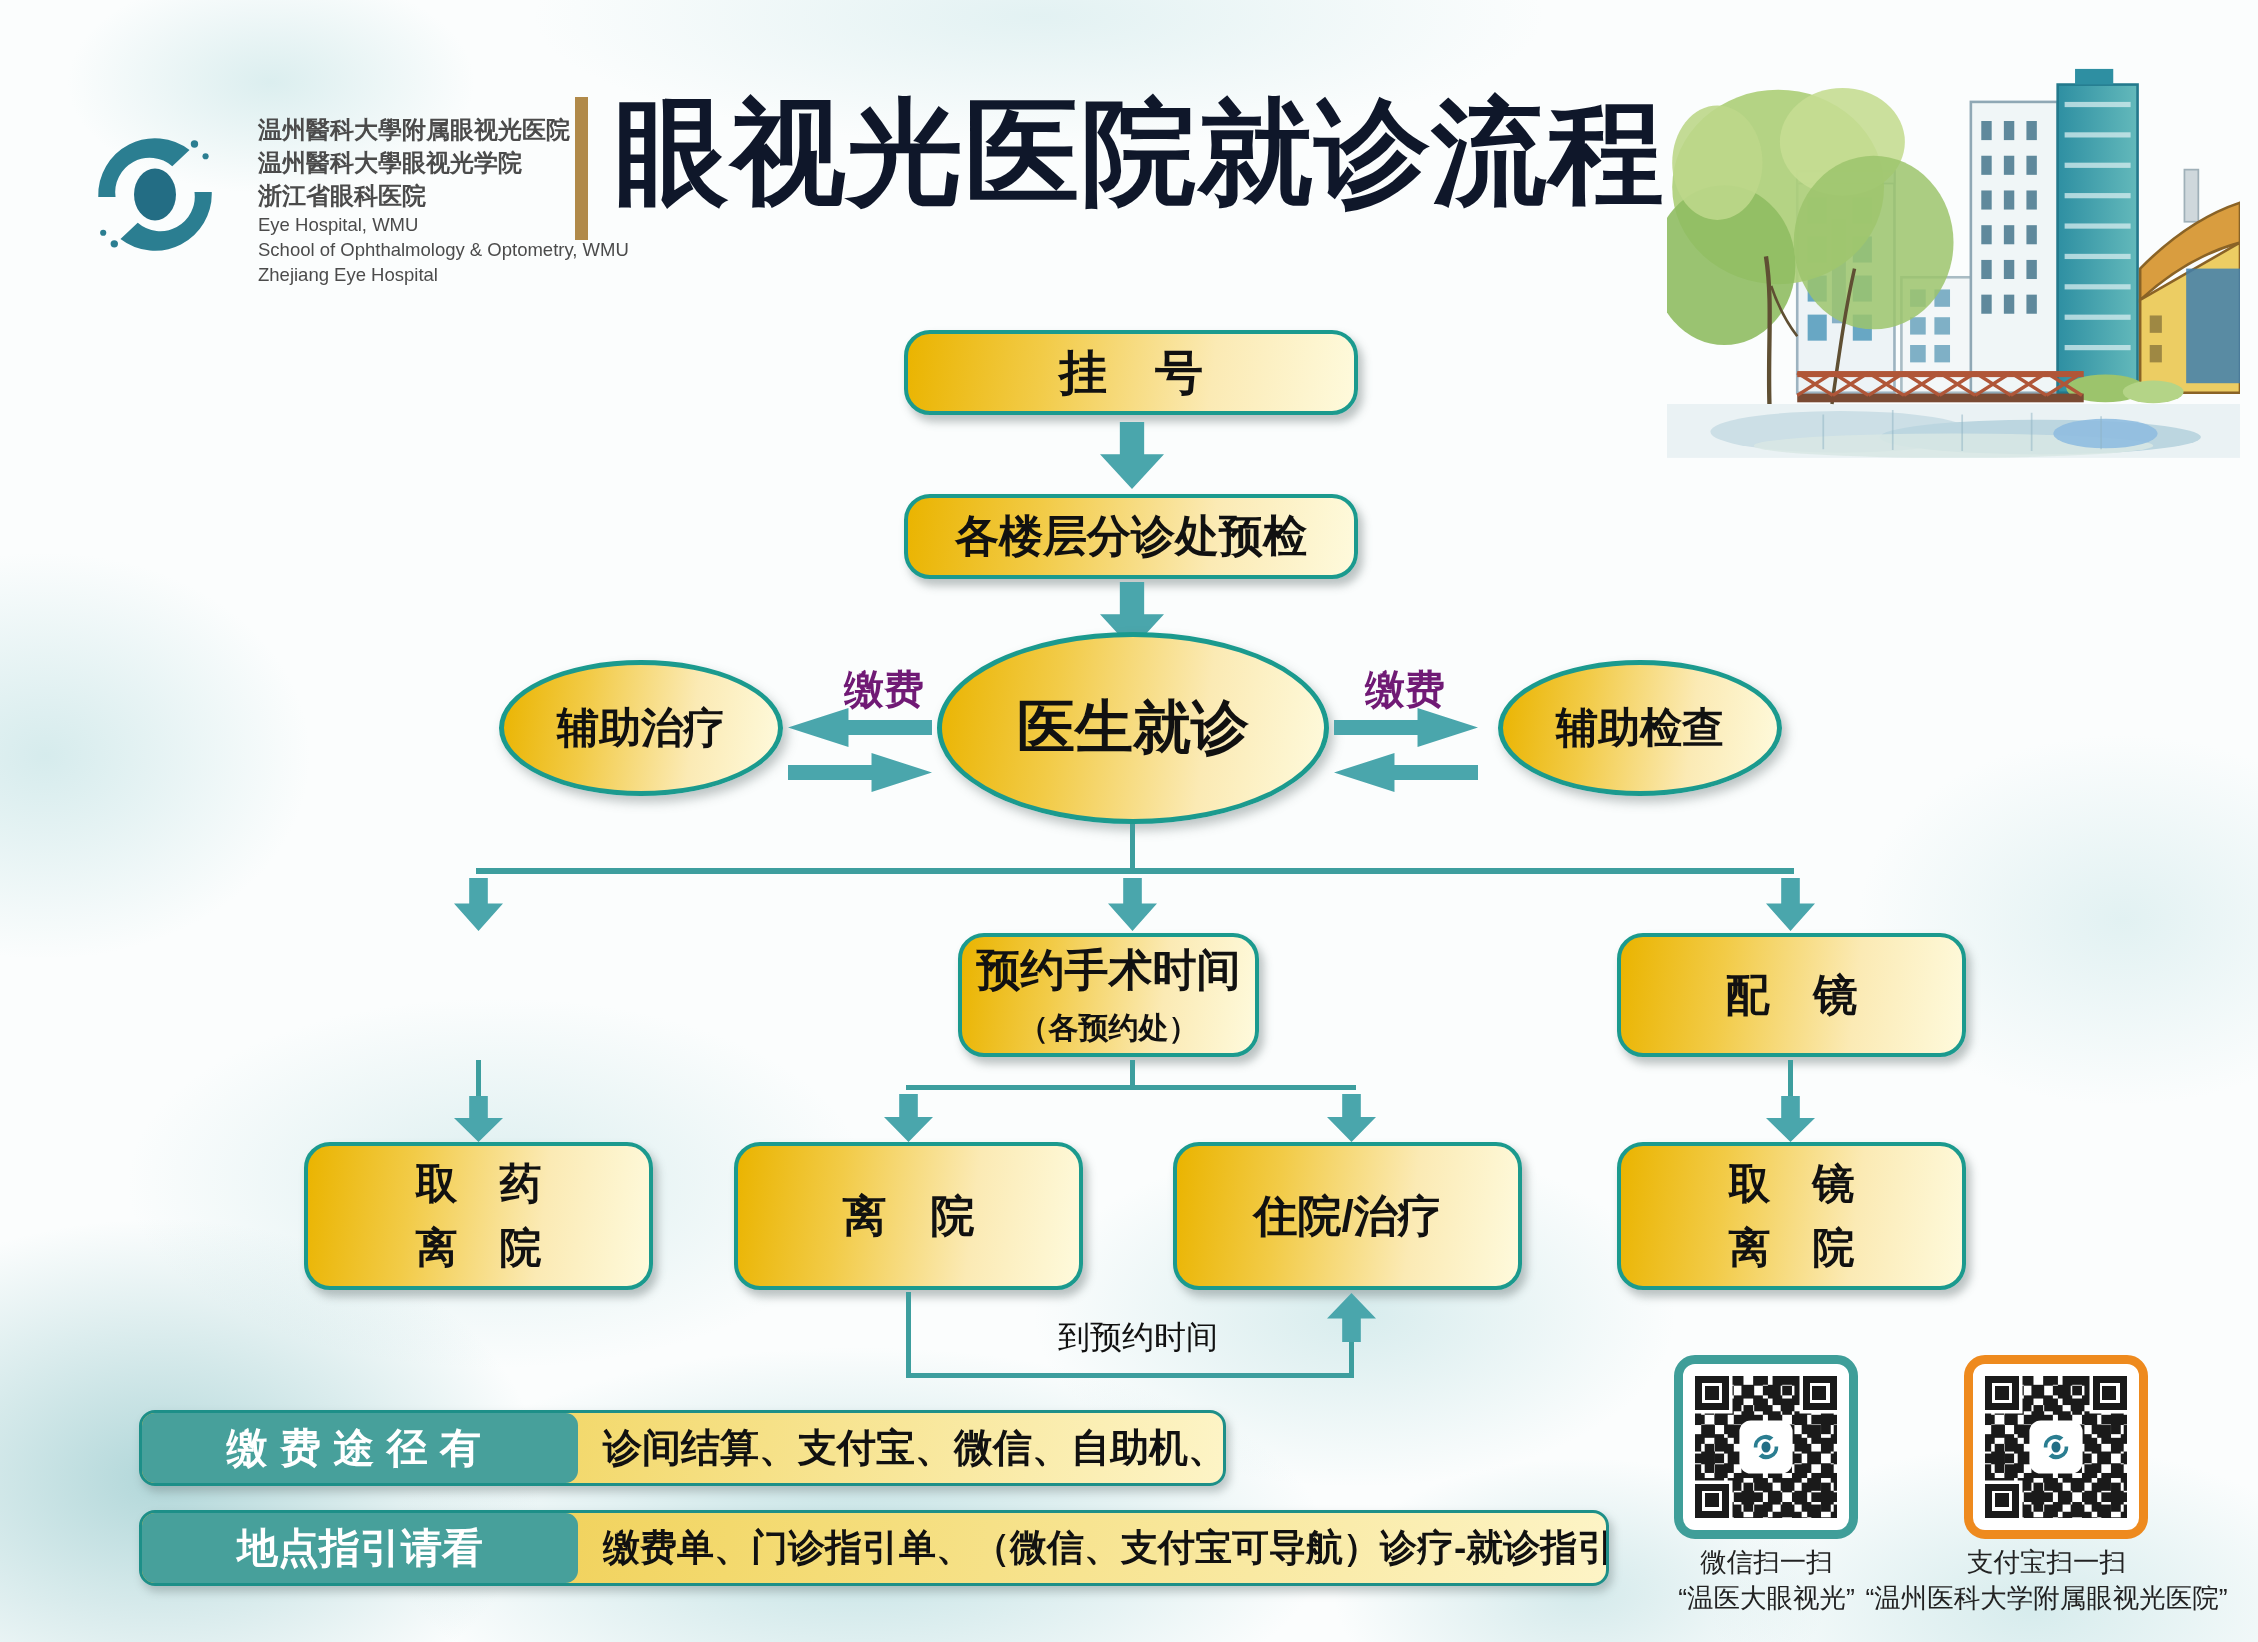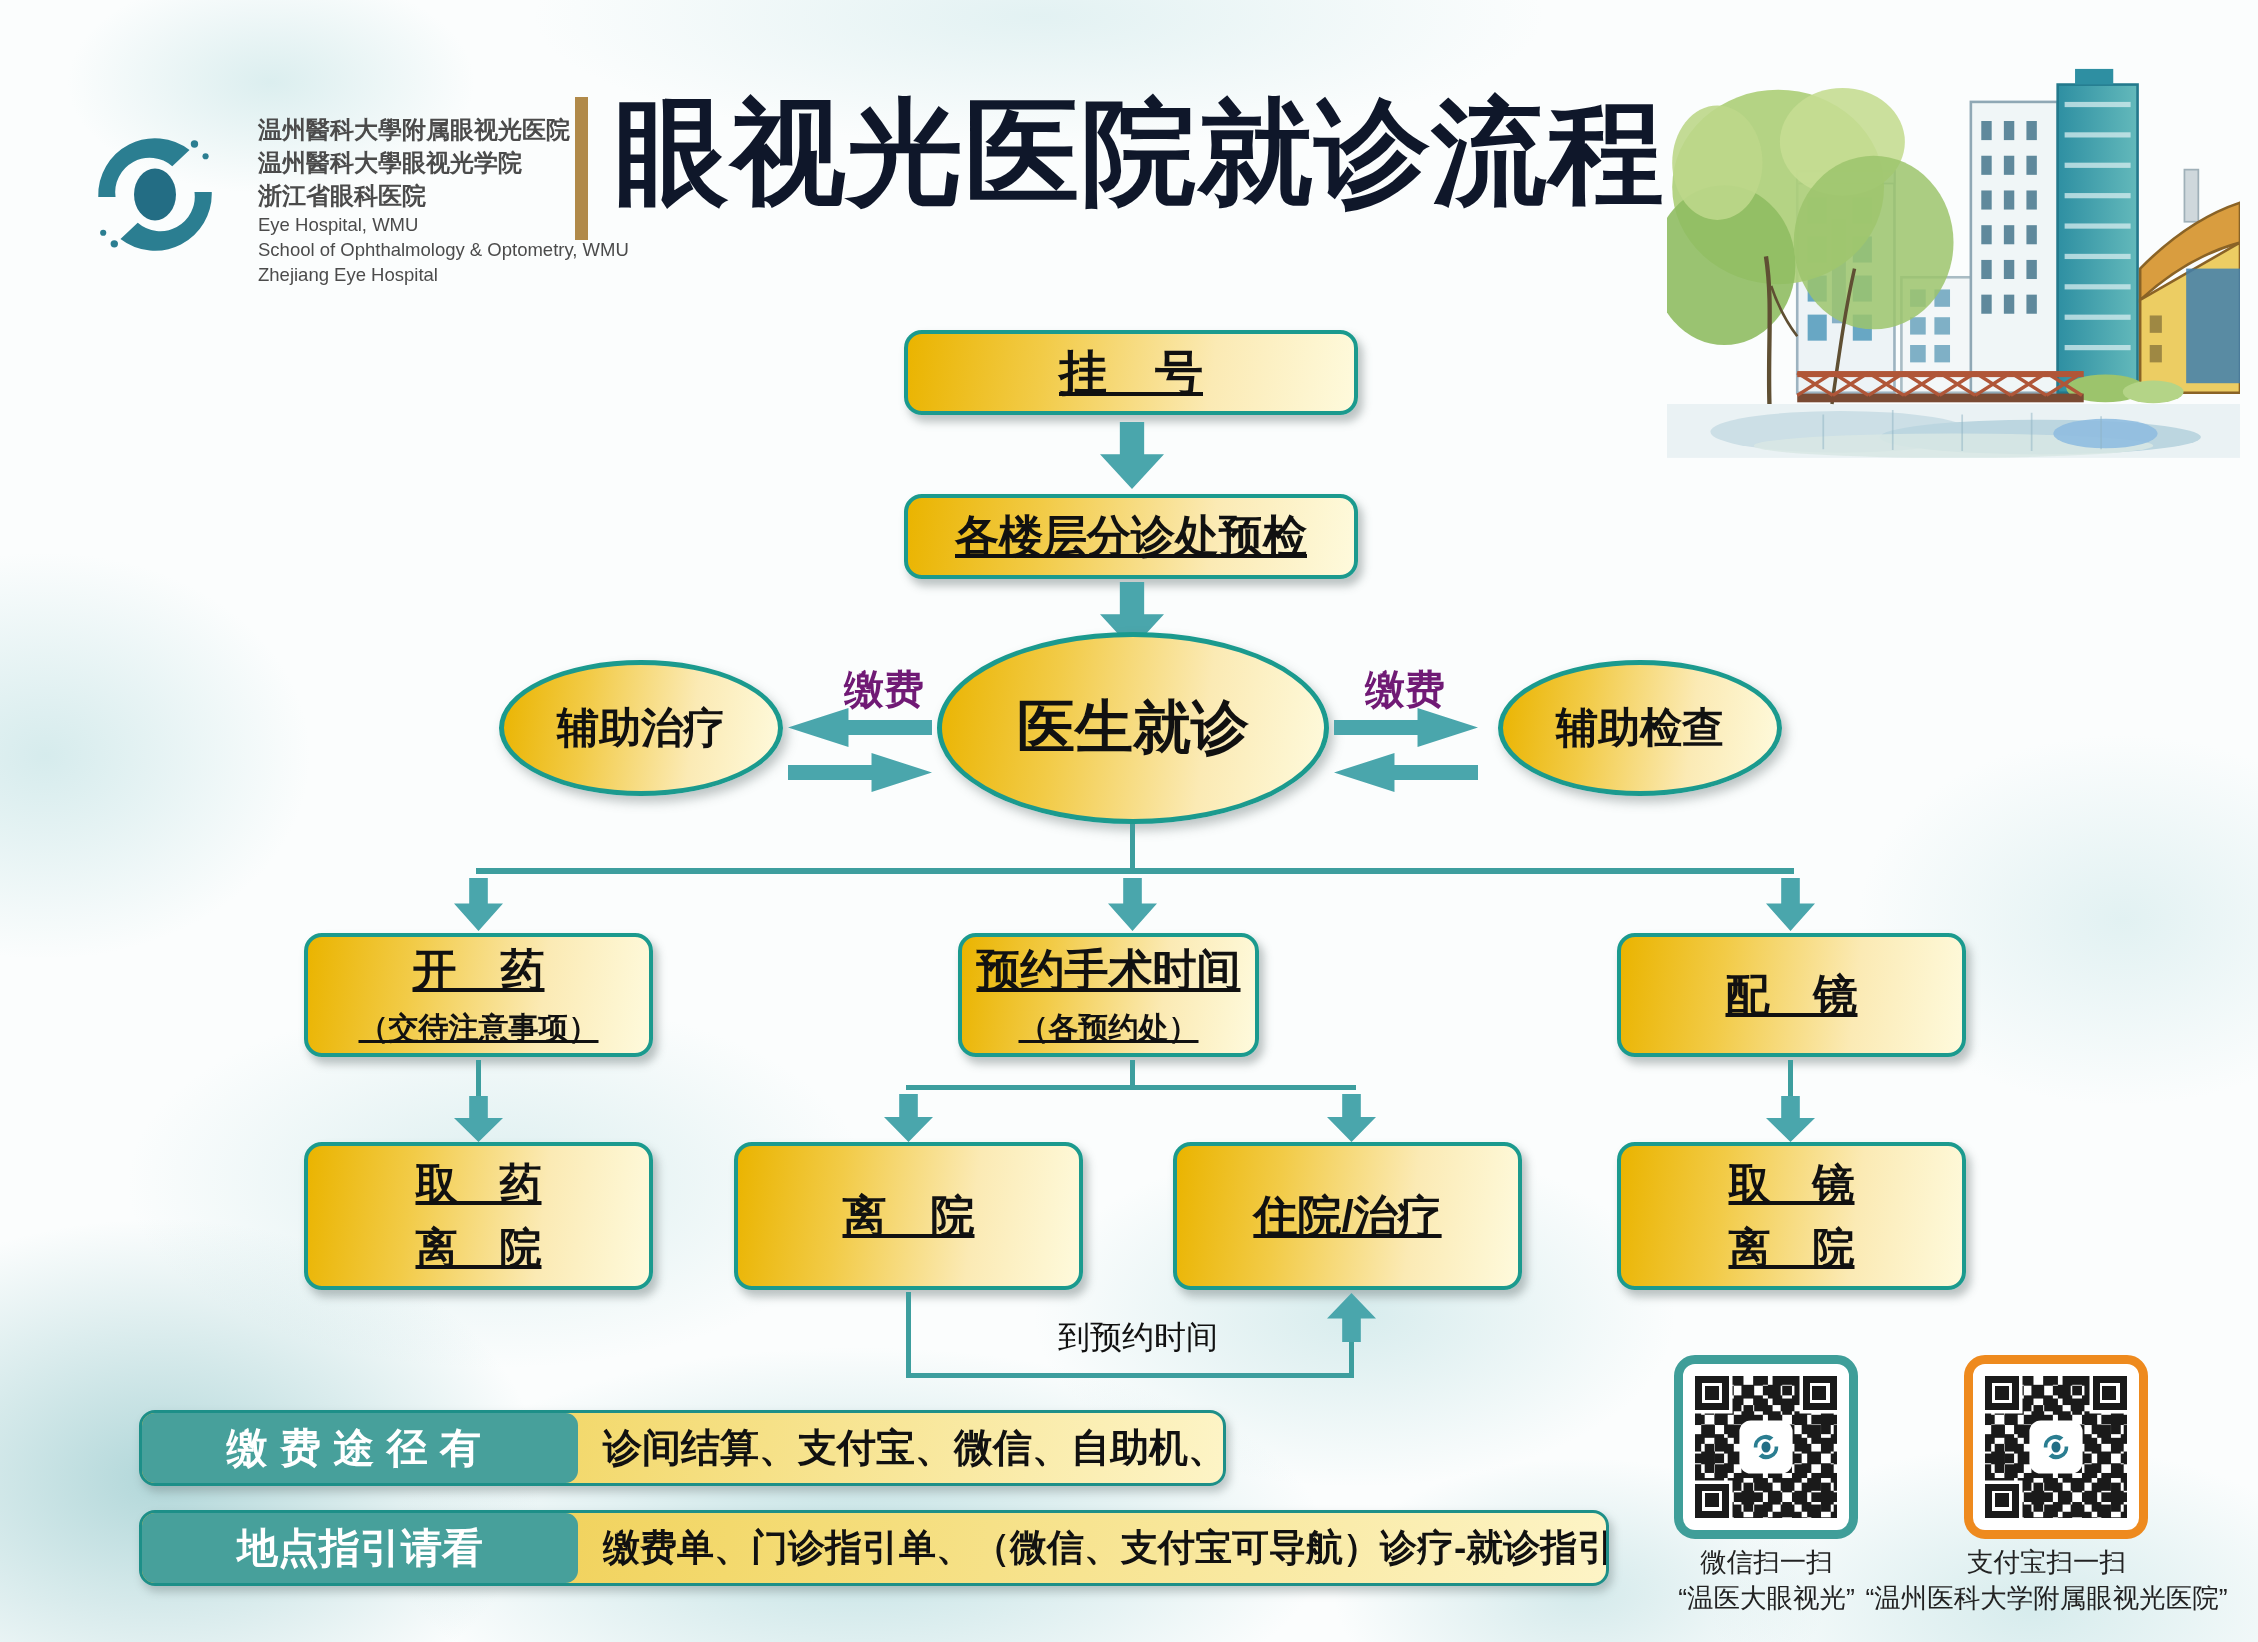--- a/index.html
+++ b/index.html
@@ -32,24 +32,24 @@
   .org-lines{left:258px;top:113px;color:#4b4b4b;}
   .org-zh{font-size:24px;line-height:33px;font-weight:bold;}
   .org-en{font-size:18.5px;line-height:25px;font-weight:normal;}
   .gold-bar{left:575px;top:97px;width:13.2px;height:143px;background:#b18a4a;}
   .page-title{left:614px;top:76px;font-size:115px;font-weight:bold;color:#0f172a;letter-spacing:1.8px;white-space:nowrap;}
   
   .gbox{
     box-sizing:border-box;
     background:linear-gradient(97deg,#eab400 0%,#f2cb47 30%,#fbeab4 68%,#fefadc 100%);
     border:4.4px solid #1b9a8e;
-    border-radius:18px;
+    border-radius:26px;
     box-shadow:4.4px 6.2px 8.8px rgba(110,125,125,.45);
     display:flex;flex-direction:column;align-items:center;justify-content:center;
-    color:#111;text-align:left;text-decoration:underline;
+    color:#111;text-align:left;
   }
   .gell{
     box-sizing:border-box;
     background:linear-gradient(97deg,#eab400 0%,#f2cb47 30%,#fbeab4 68%,#fefadc 100%);
     border:5.3px solid #1b9a8e;
     border-radius:50%;
     box-shadow:4.4px 6.2px 10.6px rgba(110,125,125,.45);
     display:flex;align-items:center;justify-content:center;
     color:#111;text-align:center;
   }
@@ -277,24 +277,20 @@
 
   <div class="abs arr arr-r" style="left:1334px;top:708px;width:144px;height:39px"></div>
   <div class="abs arr arr-l" style="left:1334px;top:753px;width:144px;height:39px"></div>
 
   <div class="abs line" style="left:1130px;top:824px;width:5.3px;height:48px"></div>
   <div class="abs line" style="left:476px;top:868px;width:1318px;height:6.2px"></div>
   <div class="abs arr arr-d" style="left:454px;top:878px;width:49px;height:53px"></div>
   <div class="abs arr arr-d" style="left:1108px;top:878px;width:49px;height:53px"></div>
   <div class="abs arr arr-d" style="left:1766px;top:878px;width:49px;height:53px"></div>
 
-  <div class="abs gbox" style="left:304px;top:933px;width:349px;height:124px;font-size:44px;font-weight:600">
-    <span>开　药</span>
-    <span class="sub">（交待注意事项）</span>
-  </div>
   <div class="abs gbox" style="left:958px;top:933px;width:301px;height:124px;font-size:44px;font-weight:600">
     <span>预约手术时间</span>
     <span class="sub">（各预约处）</span>
   </div>
   <div class="abs gbox" style="left:1617px;top:933px;width:349px;height:124px;font-size:44px;font-weight:600">
     <span>配　镜</span>
   </div>
 
   <div class="abs line" style="left:476px;top:1060px;width:5.3px;height:39px"></div>
   <div class="abs arr arr-d" style="left:454px;top:1096px;width:49px;height:46px"></div>

